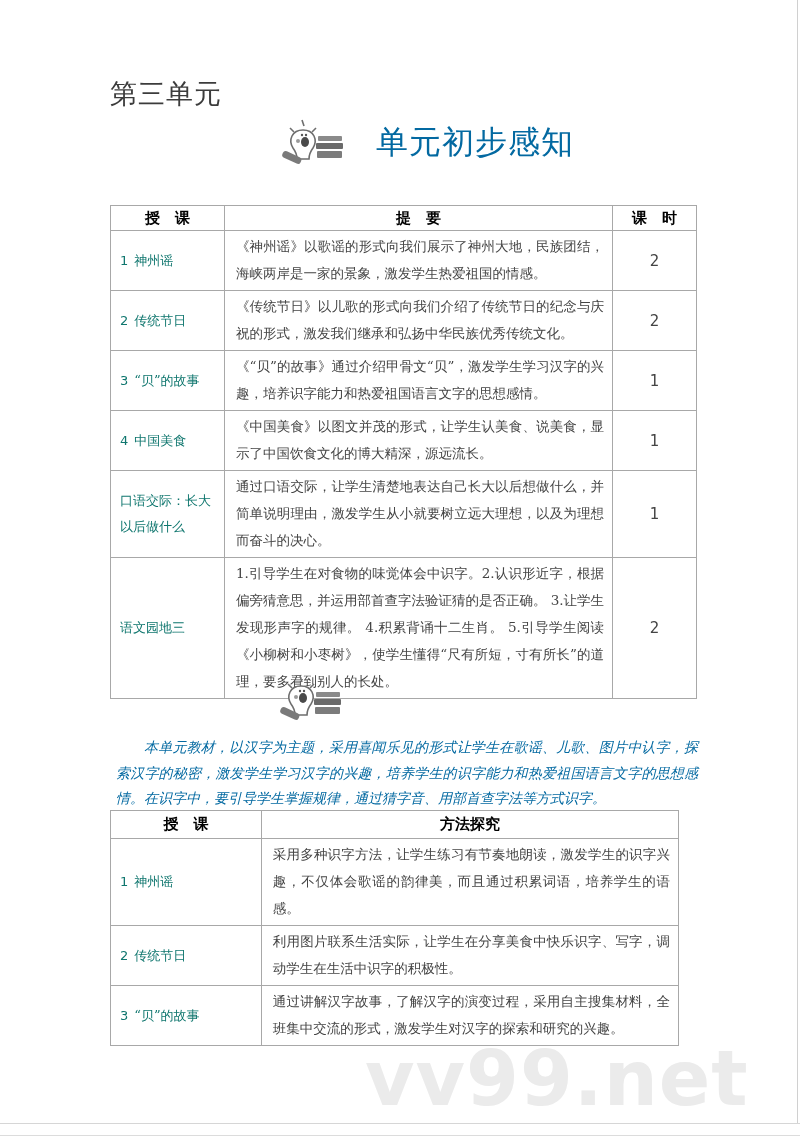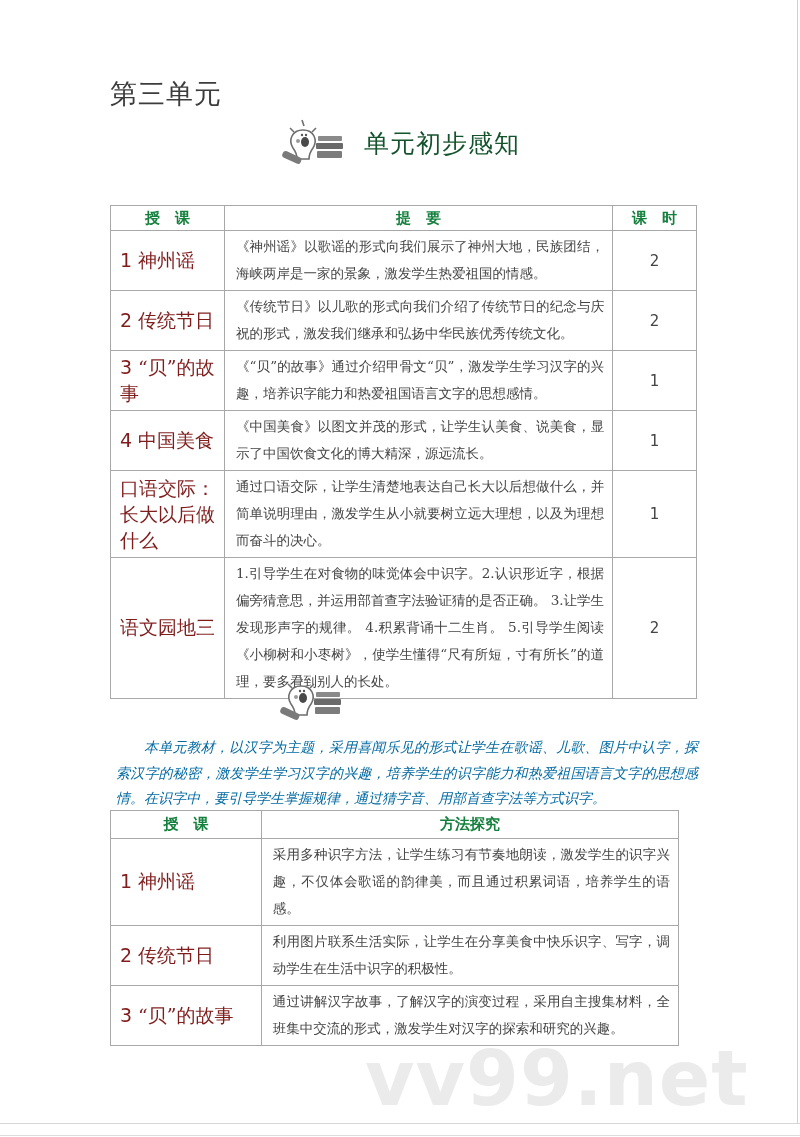--- a/index.html
+++ b/index.html
@@ -7,32 +7,32 @@
       width: 800px; height: 1137px; background: #ffffff; position: relative; overflow: hidden;
       font-family: "DejaVu Serif", "Liberation Serif", serif; color: #3a3a3a;
     }
     .page-edge-right { position: absolute; left: 797px; top: 0; width: 1px; height: 1124px; background: #d0d0d0; }
     .page-edge-bottom { position: absolute; left: 0; top: 1123px; width: 800px; height: 1px; background: #d6d6d6; }
     .page-edge-bottom2 { position: absolute; left: 0; top: 1135px; width: 800px; height: 1px; background: #dcdcdc; }
 
     .unit-title { position: absolute; left: 110px; top: 76px; font-size: 27px; color: #3c3c3c; letter-spacing: 1px; }
 
     .section-heading { position: absolute; display: flex; align-items: center; }
-    .section-heading .txt { font-size: 25px; color: #14532d; margin-left: 14px; letter-spacing: 1px; }
+    .section-heading .txt { font-size: 32px; color: #0369a1; margin-left: 26px; letter-spacing: 1px; }
     .sh1 { left: 280px; top: 118px; }
     .sh2 { left: 278px; top: 674px; }
     .icon-wrap { width: 70px; height: 50px; }
 
     table.grid { position: absolute; border-collapse: collapse; font-size: 14px; color: #444; }
     table.grid td, table.grid th { border: 1px solid #a8a8a8; padding: 0; }
-    table.grid th { font-weight: bold; font-size: 15px; font-family: "DejaVu Sans", "Liberation Sans", sans-serif; color: #15803d; text-align: center; }
+    table.grid th { font-weight: bold; font-size: 15px; font-family: "DejaVu Sans", "Liberation Sans", sans-serif; color: #000000; text-align: center; }
     .t1 { left: 110px; top: 205px; width: 587px; }
     .t2 { left: 110px; top: 810px; width: 569px; }
 
-    .lesson { padding-left: 9px !important; font-size: 19px; color: #7f1d1d; }
+    .lesson { padding-left: 9px !important; font-size: 13px; color: #0f766e; }
     .lesson .num { font-family: "DejaVu Sans", "Liberation Sans", sans-serif; margin-right: 6px; }
     .summary { padding: 2px 8px 3px 11px !important; line-height: 27px; font-size: 13.5px; text-align: justify; }
     .hours { text-align: center; font-family: "DejaVu Sans", "Liberation Sans", sans-serif; font-size: 15px; }
 
     .para { position: absolute; left: 116px; top: 735px; width: 582px; font-size: 14px; line-height: 25.5px; color: #0369a1; text-indent: 28px; text-align: justify; font-style: italic; }
 
     .watermark { position: absolute; left: 365px; top: 990px; font-family: "DejaVu Sans", "Liberation Sans", sans-serif; font-weight: bold; font-size: 76px; color: #ebebeb; letter-spacing: 1px; margin-top: 44px; }
   </style>
 </head>
 <body>

